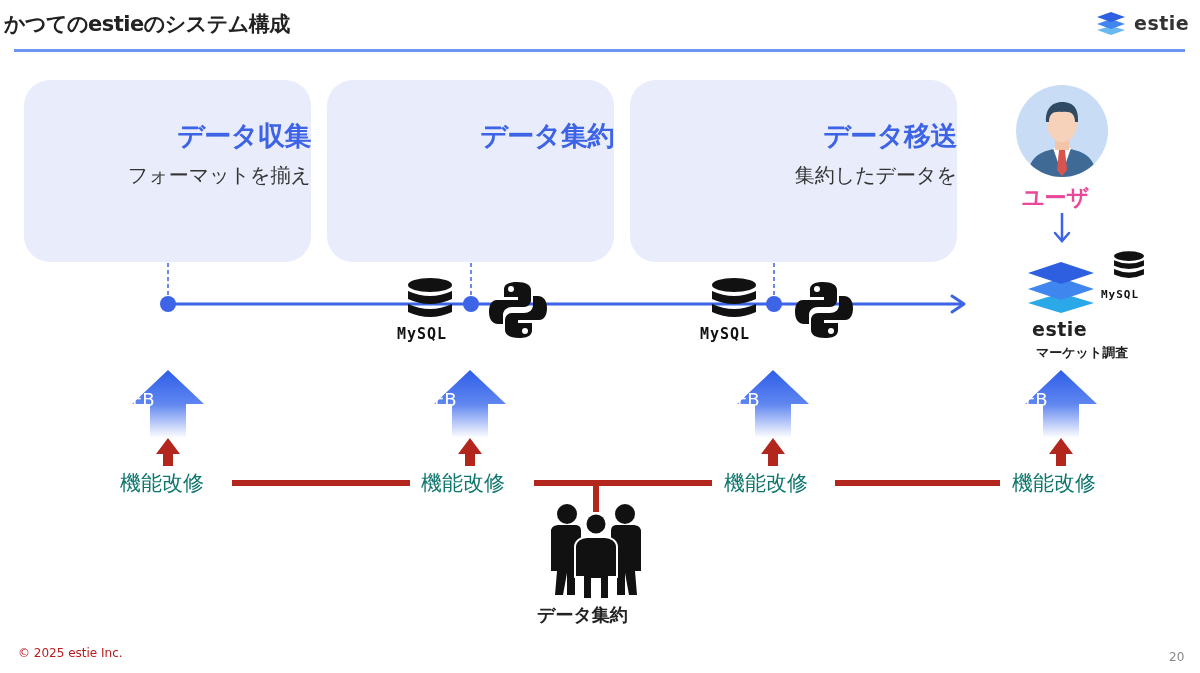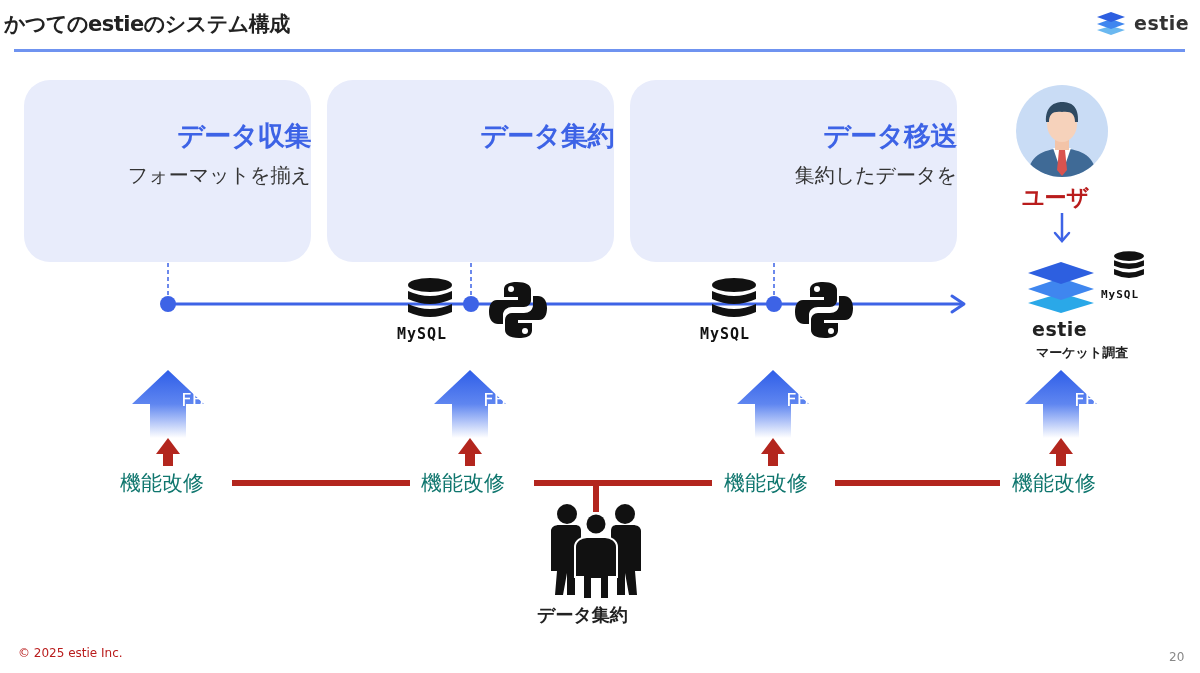--- a/index.html
+++ b/index.html
@@ -6,26 +6,26 @@
   body { width:1200px; height:673px; background:#ffffff; position:relative; overflow:hidden;
          font-family:"DejaVu Sans", "Liberation Sans", sans-serif; color:#222; }
   .abs { position:absolute; }
   .title { left:4px; top:10px; font-size:21px; font-weight:bold; color:#222; letter-spacing:-0.5px; }
   .title-rule { left:14px; top:49px; width:1171px; height:3px; background:#6f93f0; }
   .logo { left:1094px; top:10px; display:flex; align-items:center; gap:6px; }
   .logo-text { font-size:19px; font-weight:bold; color:#333; letter-spacing:0.5px; }
   .stage-box { top:80px; width:287px; height:182px; background:#e8ecfb; border-radius:26px; text-align:right; }
   .stage-title { margin-top:38px; font-size:27px; font-weight:bold; color:#3d63e6; letter-spacing:-0.5px; }
   .stage-desc { margin-top:6px; font-size:20px; line-height:30px; color:#333; }
-  .user-label { left:1022px; top:183px; font-size:22px; font-weight:bold; color:#b91c1c; }
+  .user-label { left:1022px; top:183px; font-size:22px; font-weight:bold; color:#ec4899; }
   .svc-name { left:1032px; top:318px; font-size:19px; font-weight:bold; color:#222; letter-spacing:0.5px; }
   .svc-sub { left:1004px; top:344px; font-size:13px; font-weight:bold; color:#222;margin-left:32px; }
   .mysql-label { font-size:15px; font-weight:bold; color:#111; letter-spacing:1px; font-family:"DejaVu Sans Mono", monospace; }
   .mysql-small { font-size:11px; font-weight:bold; color:#111; letter-spacing:1px; font-family:"DejaVu Sans Mono", monospace; }
-  .fb-text { font-size:18px; color:#ffffff; text-align:right; width:72px; }
+  .fb-text { font-size:18px; color:#ffffff; text-align:left; width:72px; }
   .improve { font-size:21px; color:#0f766e; }
   .team-label { left:537px; top:603px; font-size:18px; font-weight:bold; color:#222; }
   .footer { left:18px; top:646px; font-size:12px; color:#b91c1c; }
   .page-num { left:1169px; top:650px; font-size:12px; color:#888; }
 </style>
 </head>
 <body>
 
 <div class="abs title">かつてのestieのシステム構成</div>
 <div class="abs title-rule"></div>

